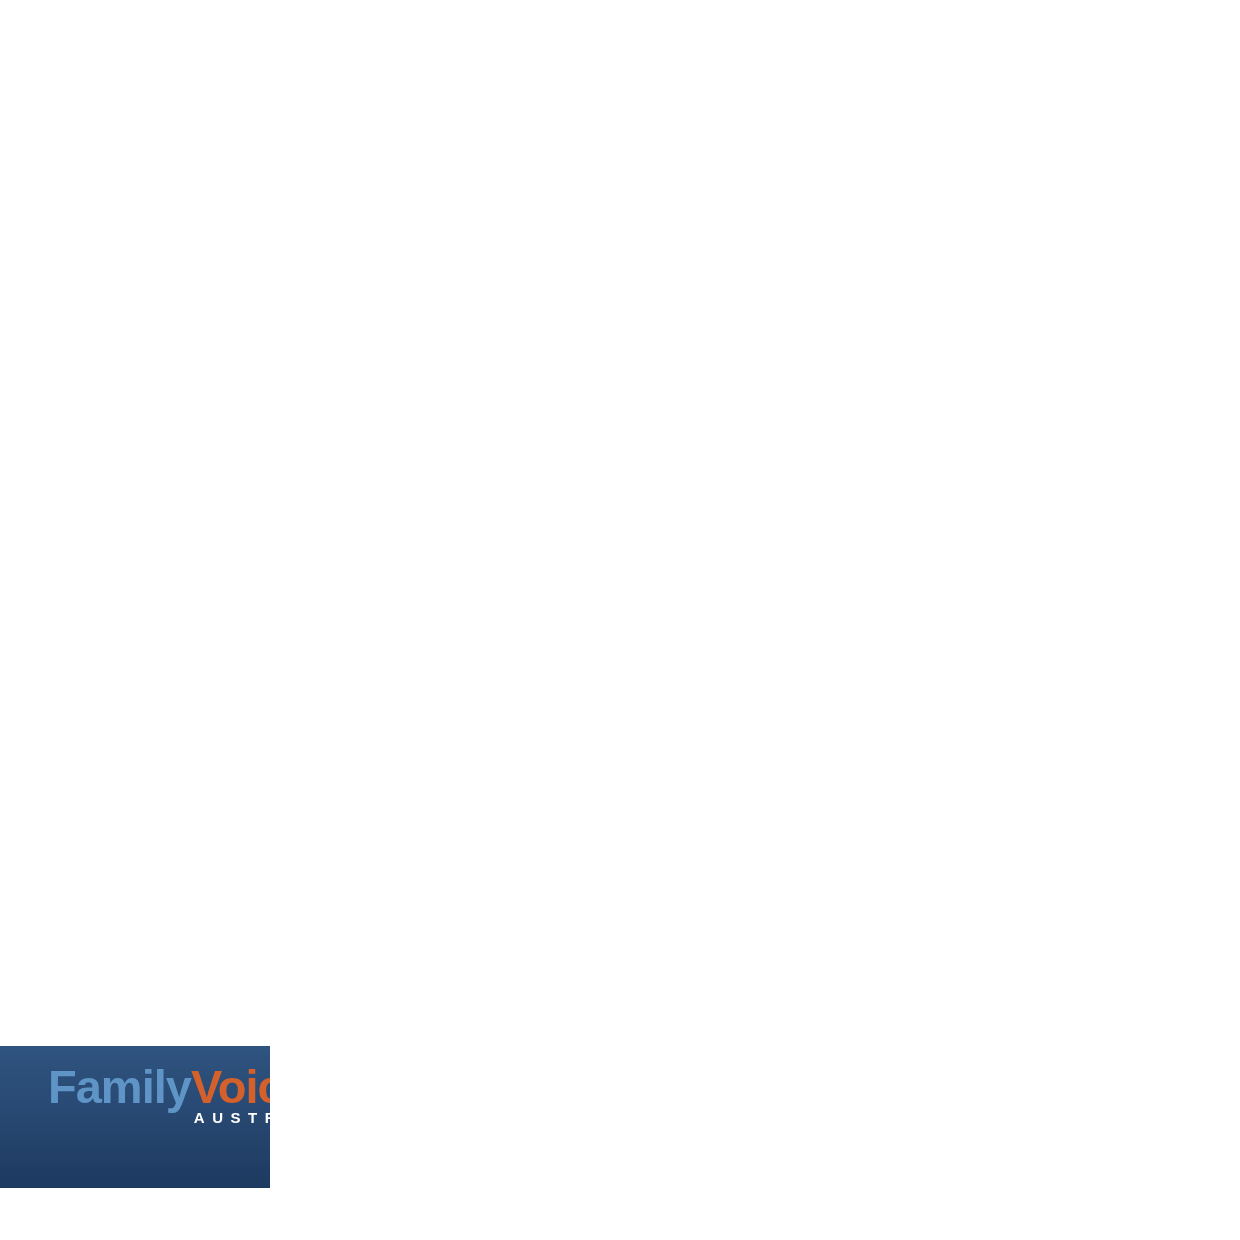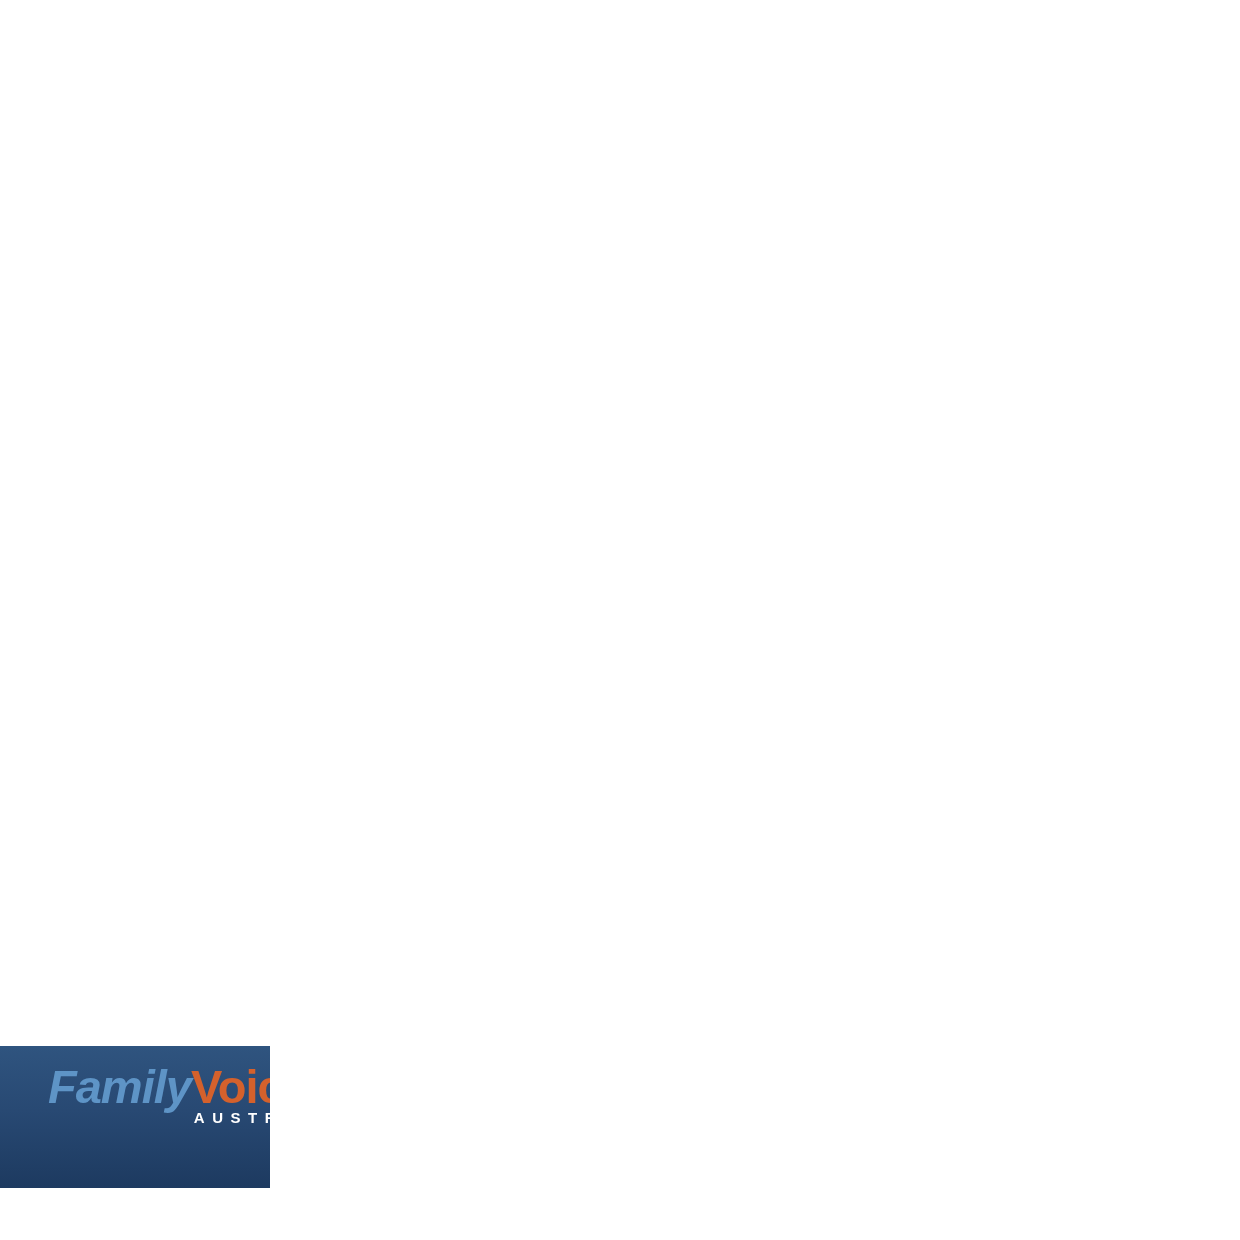--- a/index.html
+++ b/index.html
@@ -4,21 +4,21 @@
 <style>
   html,body{margin:0;padding:0;}
   body{font-family:"Liberation Sans", sans-serif; background:#ffffff;}
   .page{position:relative; width:1240px; height:1240px; overflow:hidden; background:#ffffff;}
 
   
   .masthead{position:absolute; left:0; top:0; width:1240px; height:142px;
     background:linear-gradient(180deg,#2f547f 0%, #284973 45%, #1d3a60 100%);}
   .logo{position:absolute; left:48px; top:16px; width:300px;}
   .logo-line1{font-weight:bold; font-size:47px; line-height:50px; letter-spacing:-1px; white-space:nowrap;}
-  .logo-family{color:#5e94c6;font-style:italic;}
+  .logo-family{color:#5e94c6;}
   .logo-voice{color:#d4612c;}
   .logo-line2{margin-top:-3px; text-align:right; color:#ffffff; font-size:15px; font-weight:bold; letter-spacing:7.5px;}
   .page{position:absolute; bottom:52px; width:270px; height:142px; background-color:#efece3;
     background-image:repeating-linear-gradient(0deg, rgba(110,110,110,0.35) 0 1px, transparent 1px 6px);
     background-clip:content-box; padding:10px; box-sizing:border-box;}
 </style>
 </head>
 <body>
 
 <div class="page">

